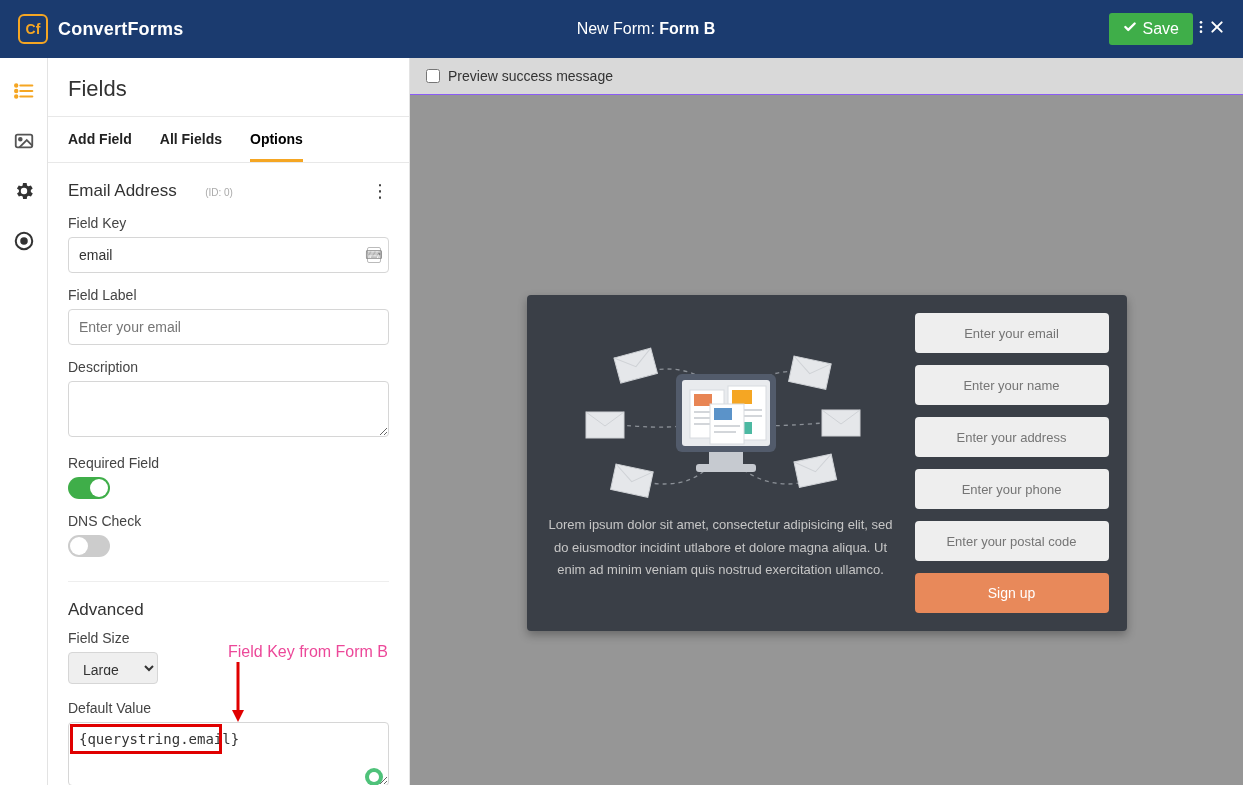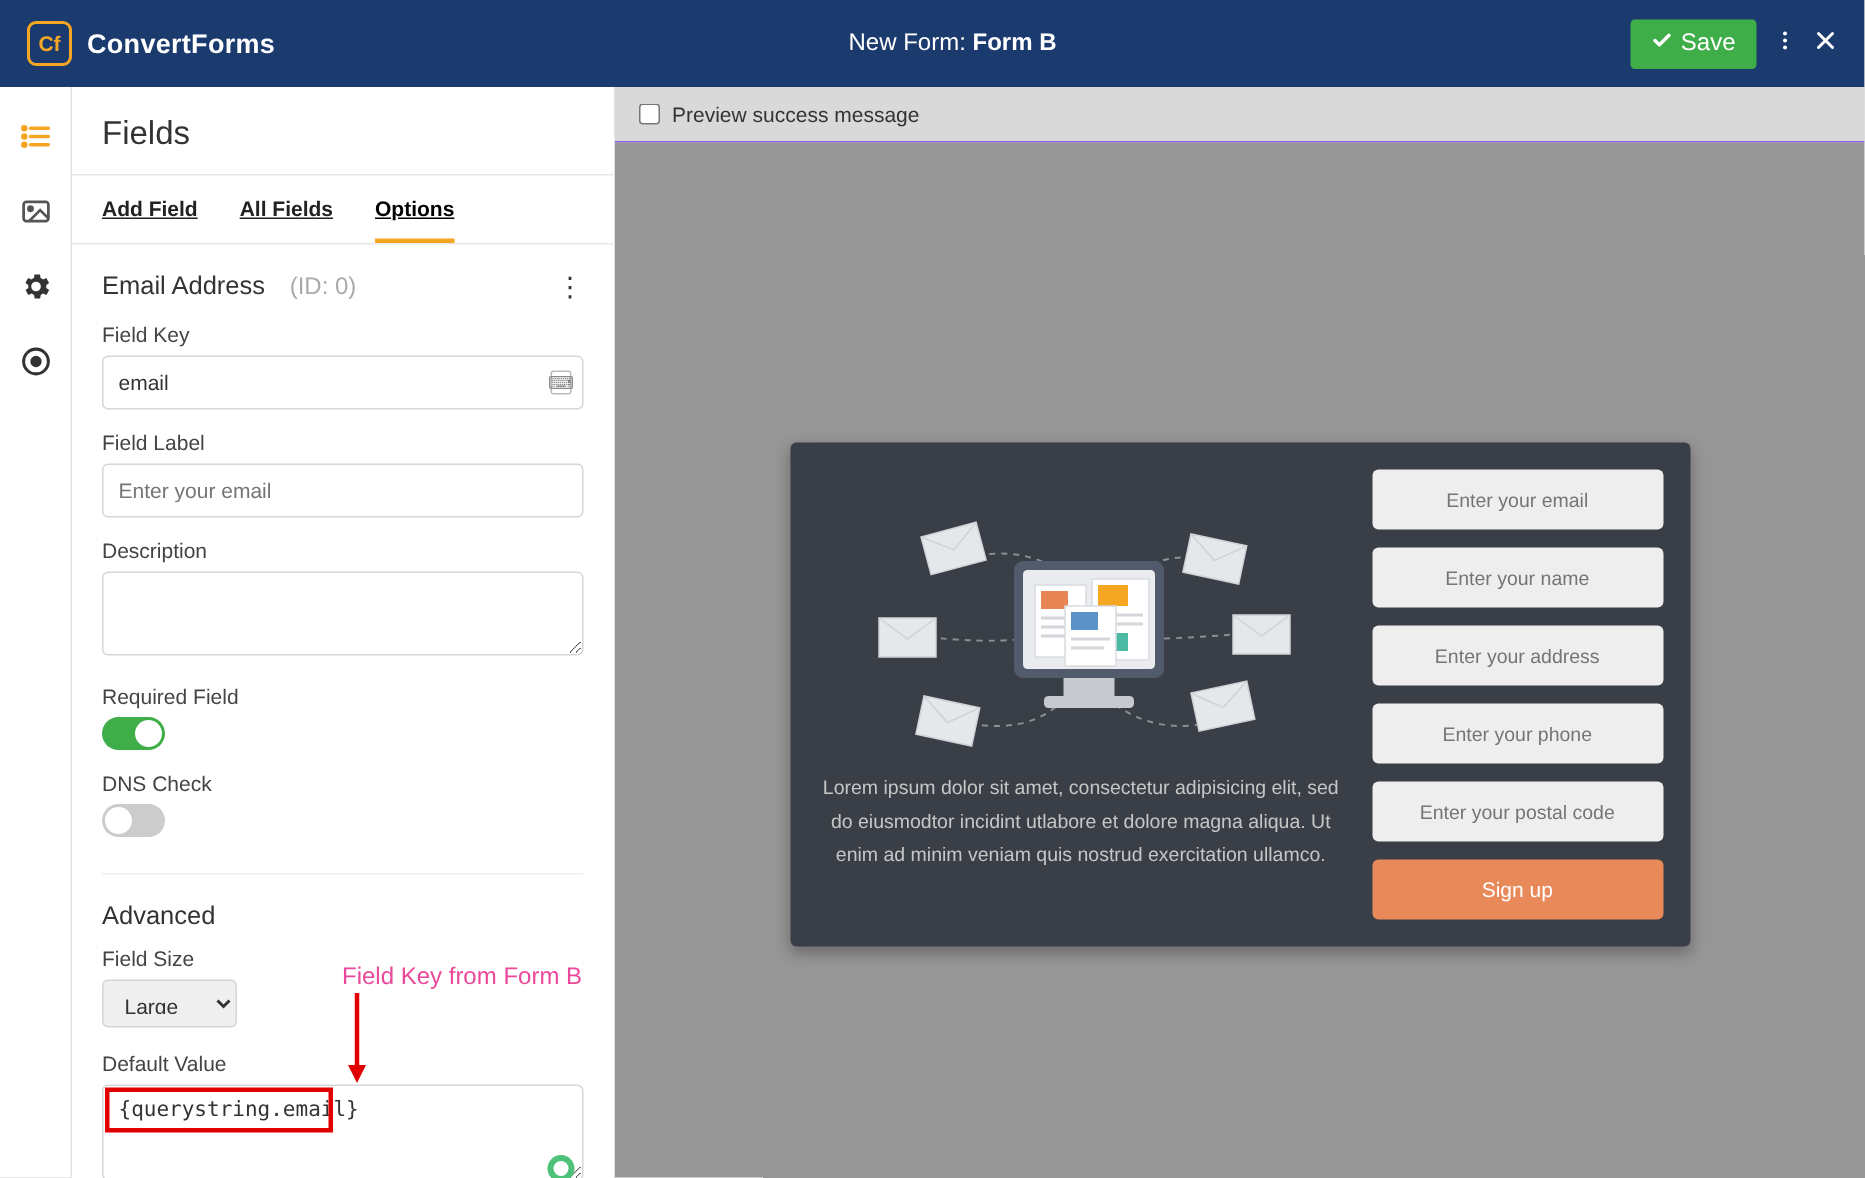--- a/index.html
+++ b/index.html
@@ -3,37 +3,37 @@
 <meta charset="utf-8">
 <style>
   * { box-sizing: border-box; margin: 0; padding: 0; }
   html, body { width: 1243px; height: 785px; font-family: -apple-system, "Helvetica Neue", Arial, sans-serif; background:#f5f5f5; overflow:hidden; }
   
   .topbar { height:58px; background:#1b3b6f; display:flex; align-items:center; color:#fff; padding:0 18px; }
   .logo-badge { width:30px; height:30px; border:2px solid #f5a623; border-radius:6px; display:flex; align-items:center; justify-content:center; color:#f5a623; font-weight:700; font-size:14px; margin-right:10px; }
   .logo-text { font-weight:600; font-size:18px; letter-spacing:.2px; color:#fff; }
   .topbar-center { flex:1; text-align:center; font-size:16px; font-weight:400; }
   .topbar-center .formname { font-weight:600; }
-  .top-actions { display:flex; align-items:center; gap:11px;justify-content:center; }
+  .top-actions { display:flex; align-items:center; gap:0;justify-content:center; }
   .save-btn { background:#3fae49; color:#fff; border:none; padding:7px 14px; font-size:16px; border-radius:3px; display:flex; align-items:center; gap:6px; cursor:pointer; }
   .icon-btn { color:#fff; cursor:pointer; font-size:18px; }
   
   .body { display:flex; height:calc(785px - 58px); }
   .iconrail { width:48px; border-right:1px solid #e3e3e3; background:#fff; padding-top:22px; display:flex; flex-direction:column; align-items:center; gap:28px; }
   .iconrail .ritem { width:22px; height:22px; display:flex; align-items:center; justify-content:center; cursor:pointer; }
   .ritem svg { width:22px; height:22px; }
   .sidepanel { width:362px; background:#fff; border-right:1px solid #e3e3e3; overflow-y:auto; }
   .sidepanel h1 { font-size:22px; font-weight:500; color:#333; padding:18px 20px 14px; border-bottom:1px solid #e8e8e8; }
   .tabs { display:flex; gap:28px; padding:0 20px; border-bottom:1px solid #e8e8e8; }
-  .tabs .tab { padding:14px 0 12px; font-size:14px; color:#222; cursor:pointer; font-weight:600;text-decoration:underline; }
+  .tabs .tab { padding:14px 0 12px; font-size:14px; color:#222; cursor:pointer; font-weight:600; }
   .tabs .tab.active { color:#000; border-bottom:3px solid #f5a623; }
   .section { padding:18px 20px 6px; }
   .field-header { display:flex; align-items:center; justify-content:space-between; margin-bottom:14px; }
   .field-title { font-size:17px; color:#333; font-weight:400; }
-  .field-id { color:#aaa; font-size:16px; margin-left:12px; }
+  .field-id { color:#aaa; font-size:10px; margin-left:24px; }
   .kebab { font-size:18px; color:#333; cursor:pointer; line-height:1; }
   .form-row { margin-bottom:14px; }
   .form-row label { display:block; font-size:14px; color:#444; margin-bottom:6px; }
   .text-input, .select-input, .textarea-input {
     width:100%; border:1px solid #d6d6d6; border-radius:4px; padding:8px 10px; font-size:14px; color:#333;
   }
   .text-input { height:36px; }
   .textarea-input { height:56px; resize:vertical; }
   .select-input { height:32px; width:90px; }
   

